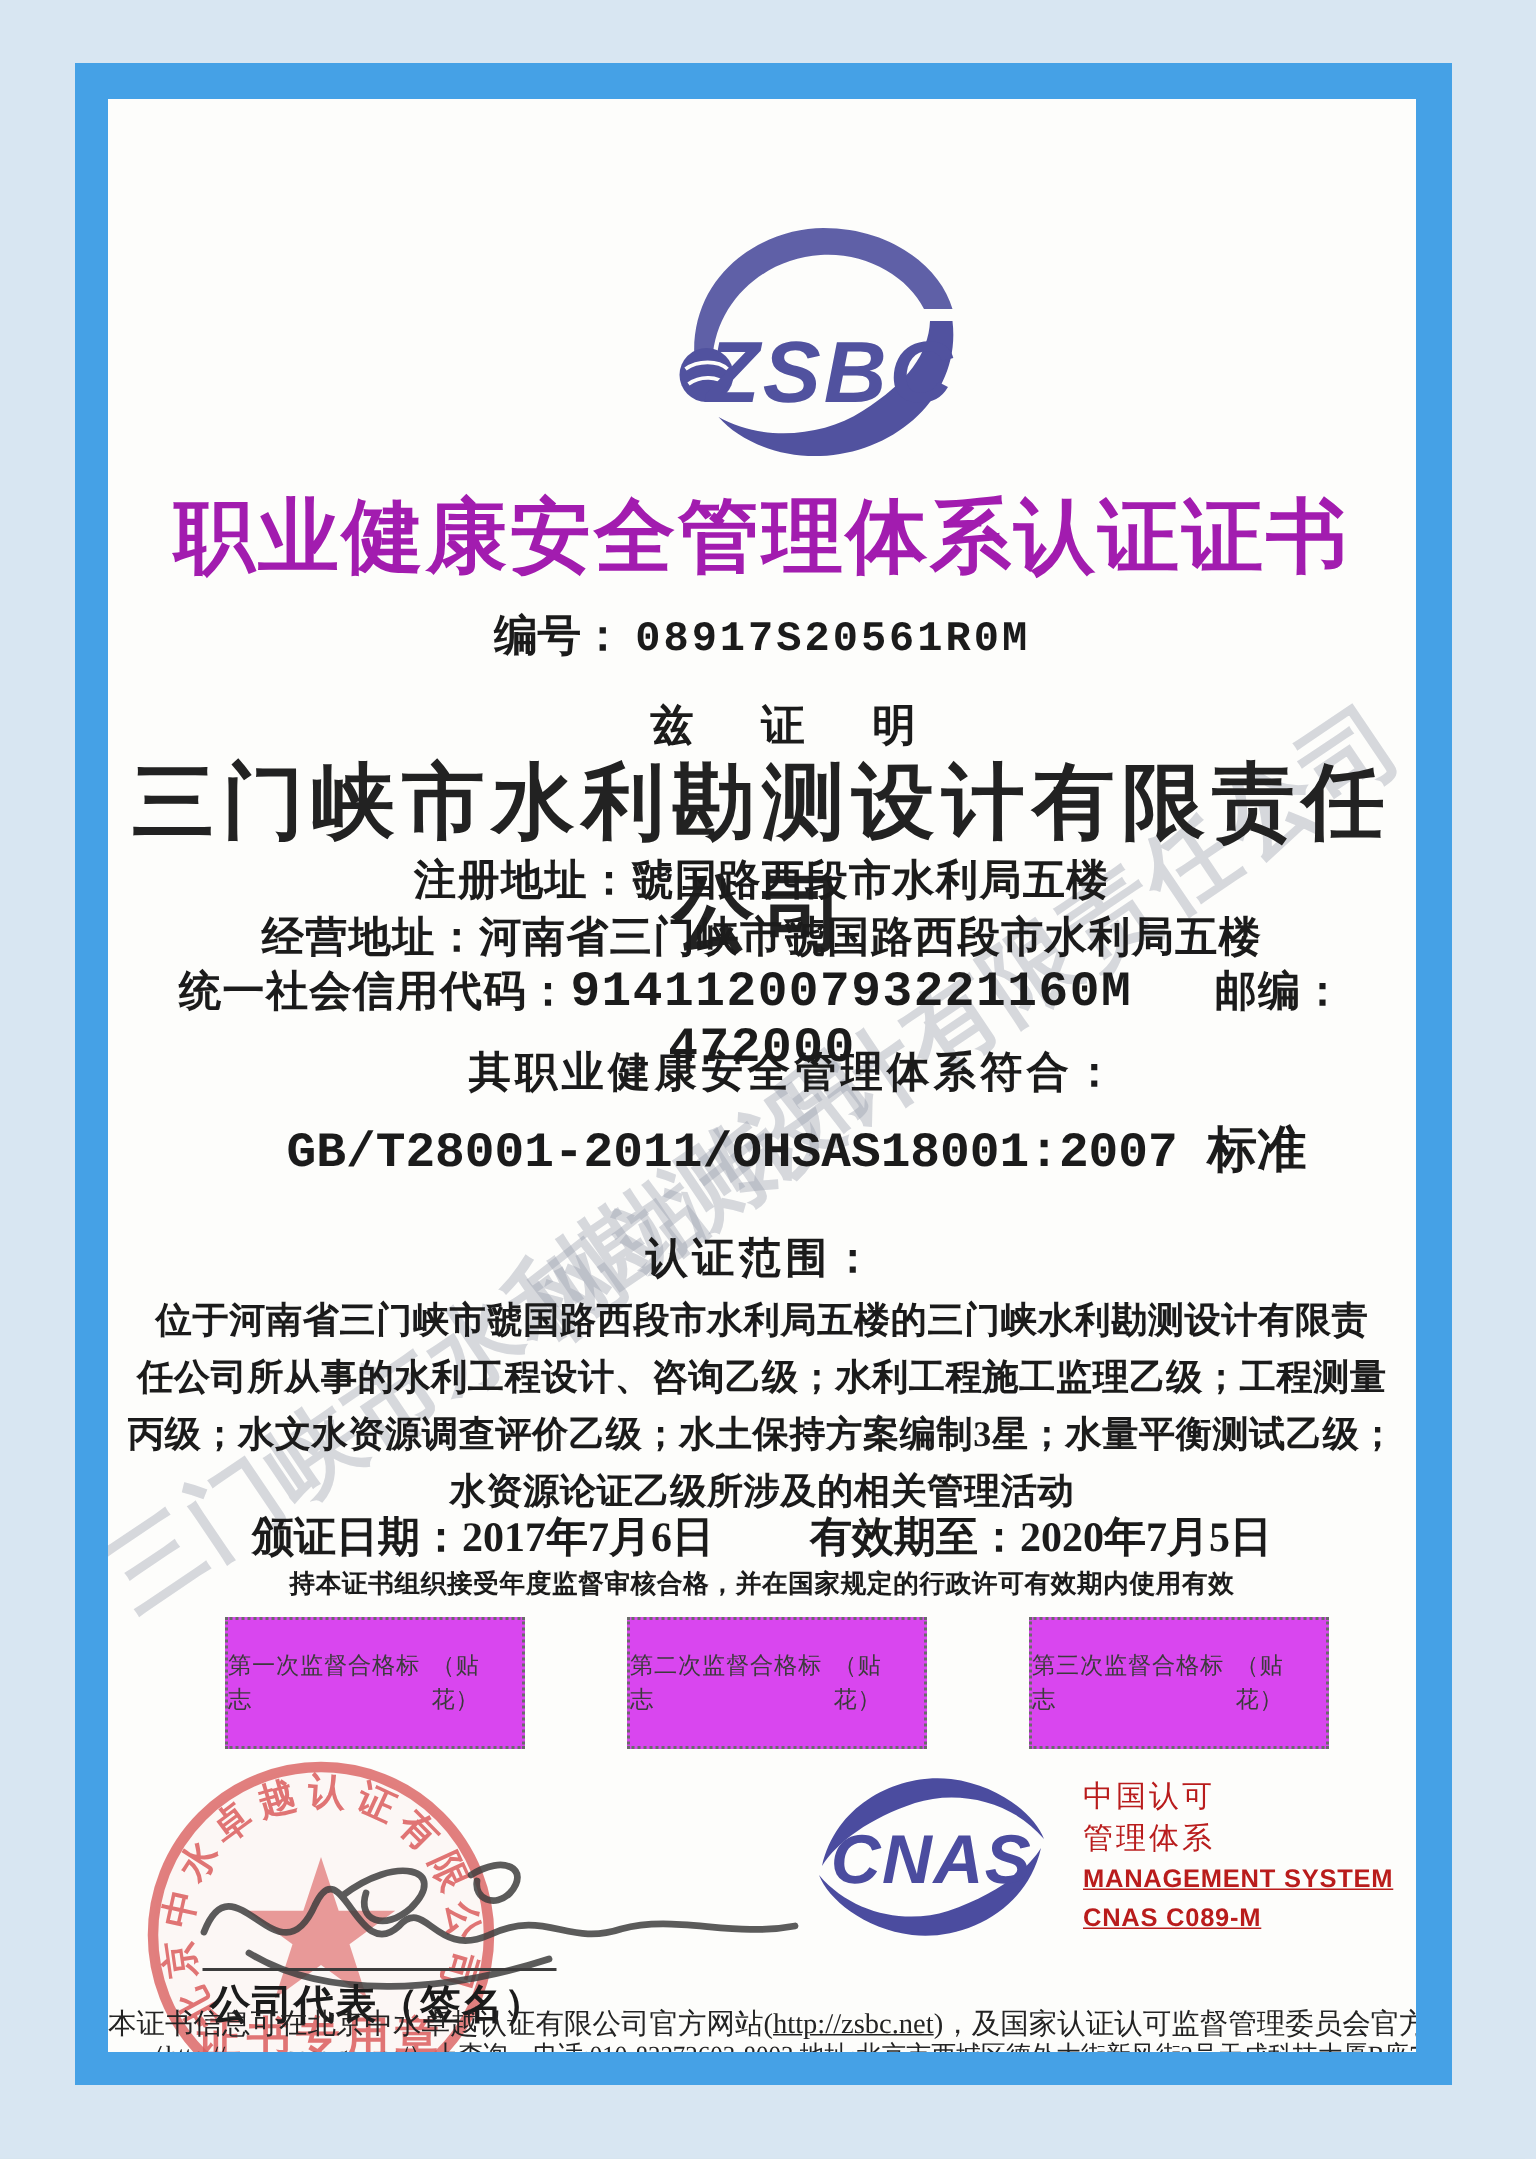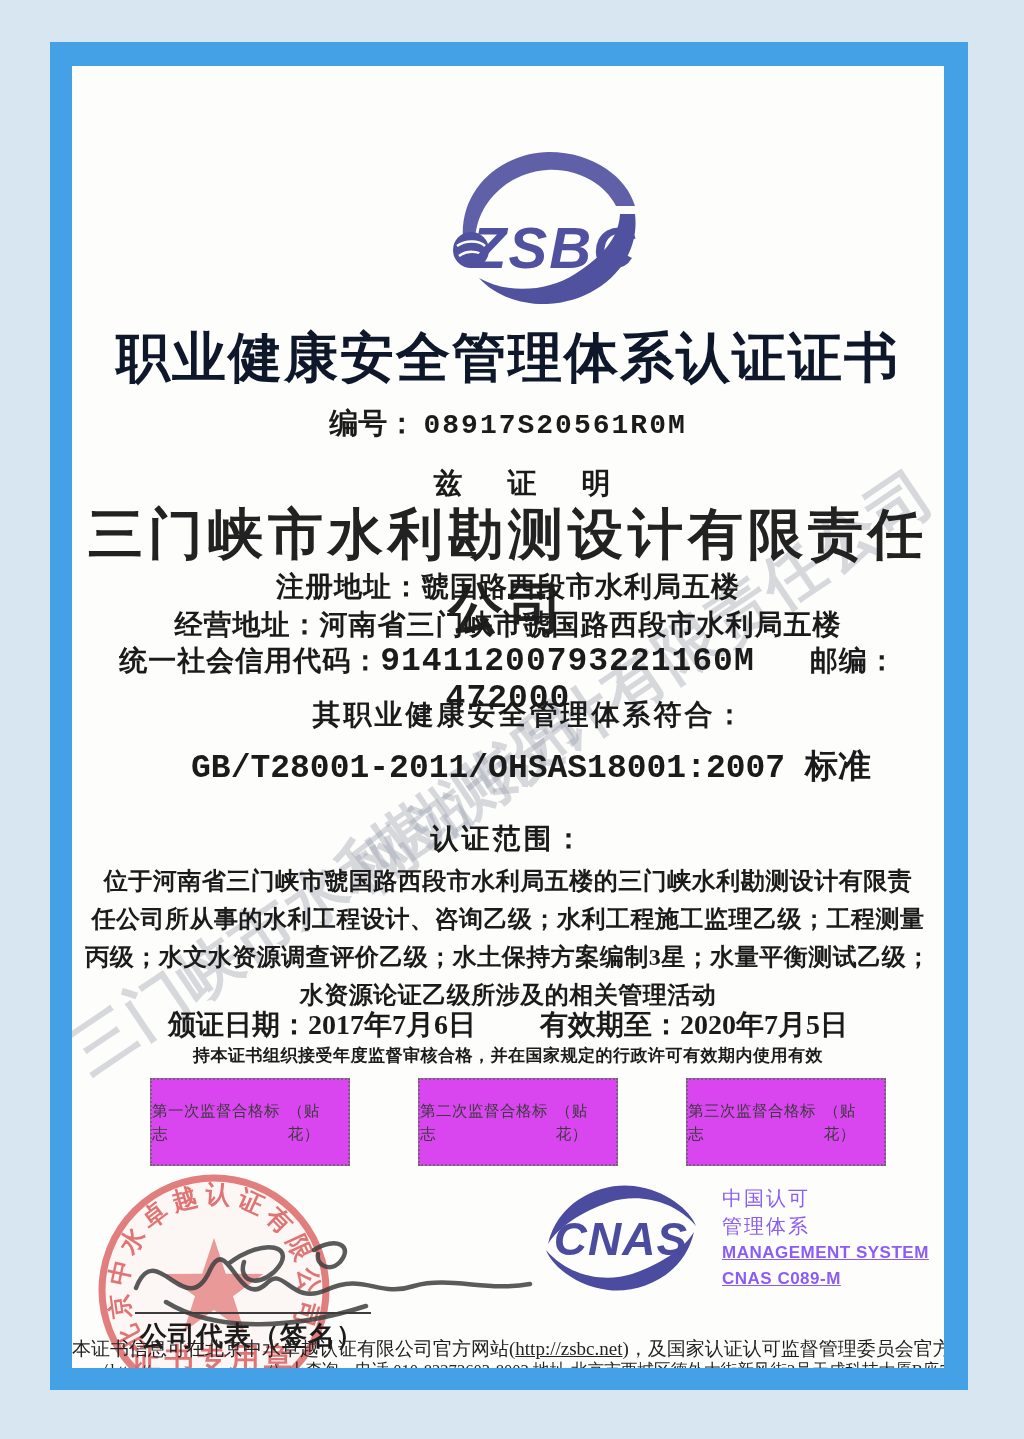--- a/index.html
+++ b/index.html
@@ -14,21 +14,21 @@
   .wm{position:absolute;color:rgba(150,156,170,0.38);white-space:nowrap;pointer-events:none;
       font-family:"Liberation Sans","DejaVu Sans",sans-serif;font-weight:bold;}
   .wm1{left:6px;top:950px;font-size:62px;transform:rotate(-34deg);transform-origin:left center;letter-spacing:2px;}
   .wm2{left:292px;top:772px;font-size:58px;transform:rotate(-38deg);transform-origin:left center;letter-spacing:10px;}
 
   
   .logo{top:78px;}
   .logo svg{position:relative;left:36px;}
 
   .title{top:256px;font-family:"Liberation Sans","DejaVu Sans",sans-serif;
-         font-weight:bold;font-size:54px;letter-spacing:2px;color:#0f172a;}
+         font-weight:bold;font-size:54px;letter-spacing:2px;color:#a21caf;}
 
   .certno{top:338px;font-size:29px;font-weight:bold;}
   .certno .num{font-family:"Liberation Mono","DejaVu Sans Mono",monospace;font-size:28px;letter-spacing:2px;}
 
   .statement{top:398px;font-size:29px;font-weight:bold;letter-spacing:8px;padding-left:36px;}
 
   .company{top:432px;font-size:55px;font-weight:bold;letter-spacing:5px;color:#222;}
 
   .addr{font-size:28px;font-weight:bold;letter-spacing:1px;}
   .addr1{top:502px;} .addr2{top:540px;} .addr3{top:576px;}
@@ -49,21 +49,21 @@
   .sbox{width:196px;height:84px;border:2px dotted #6a6a6a;background:#d946ef;
         display:flex;flex-direction:row;justify-content:center;align-items:center;
         font-size:15.5px;color:#3b3b3b;line-height:23px;letter-spacing:0.5px;}
 
   
   .stamp{position:absolute;left:22px;top:1104px;width:240px;height:240px;}
   .sigsvg{position:absolute;left:6px;top:1140px;width:470px;height:160px;}
 
   
   .cnasrow{position:absolute;left:468px;top:1114px;display:flex;align-items:center;gap:20px;}
-  .cnastext{font-family:"Liberation Sans","DejaVu Sans",sans-serif;color:#8b5cf6;text-align:left;}
+  .cnastext{font-family:"Liberation Sans","DejaVu Sans",sans-serif;color:#b91c1c;text-align:left;}
   .cnastext .cn{font-size:20px;line-height:28px;letter-spacing:2px;}
   .cnastext .en{font-size:17px;line-height:26px;font-weight:bold;letter-spacing:0.5px;text-decoration:underline;}
 
   .sigline{position:absolute;left:63px;top:1246px;width:236px;height:2px;background:#3c3c3c;}
   .siglabel{position:absolute;left:40px;top:1252px;width:280px;text-align:center;
             font-size:27px;font-weight:bold;letter-spacing:1px;}
 
   .footer{font-size:19px;color:#232323;white-space:nowrap;}
   .f1{top:1270px;}
   .f2{top:1292px;font-size:17.5px;transform:scaleX(0.95);transform-origin:center;}

